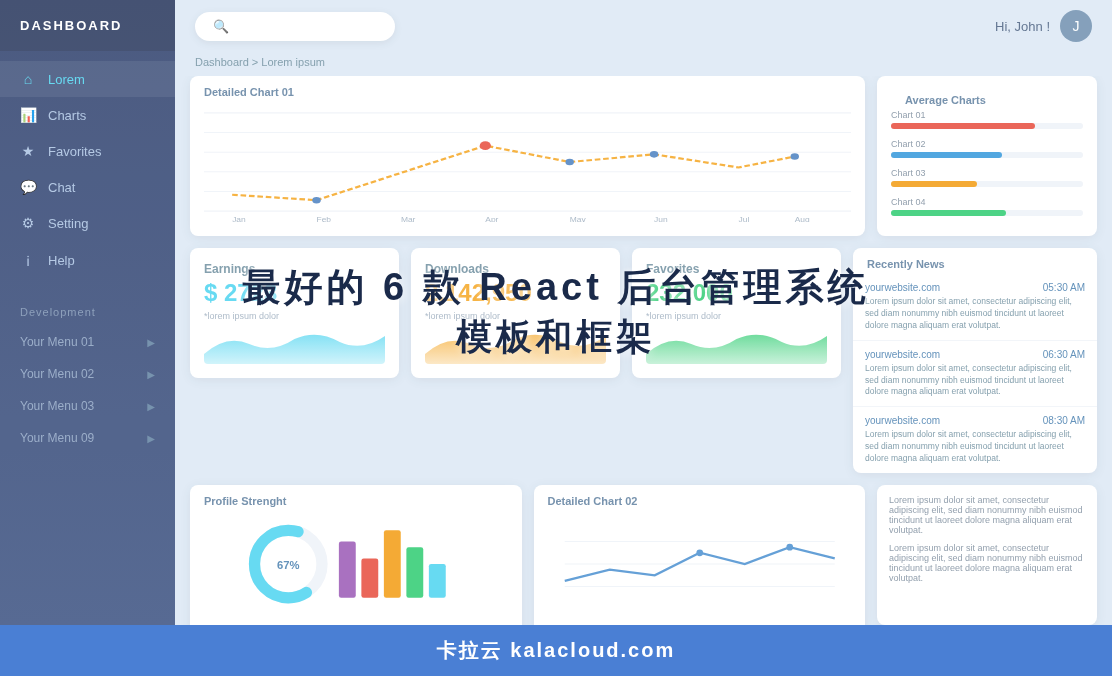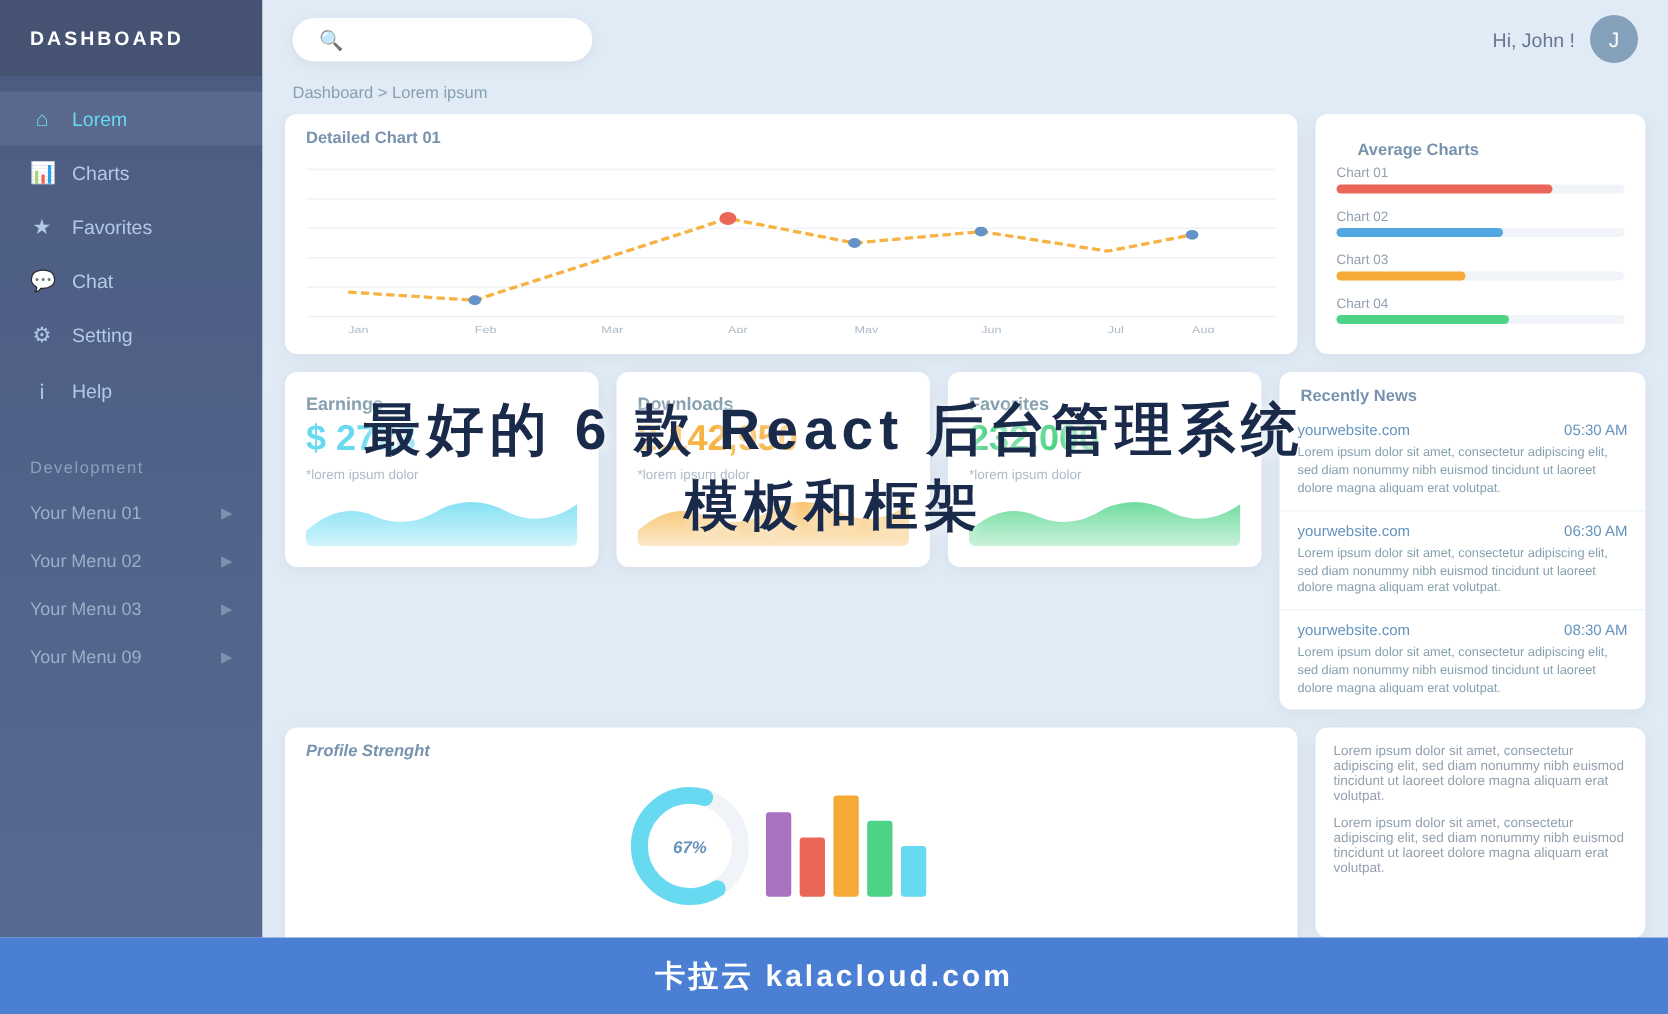--- a/index.html
+++ b/index.html
@@ -134,21 +134,21 @@
     .stat-bar-area { height: 40px; border-radius: 4px; overflow: hidden; }
 
     
     .news-card { width: 244px; }
     .news-item { padding: 8px 12px; border-bottom: 1px solid #f0f4f8; }
     .news-item:last-child { border-bottom: none; }
     .news-meta { display: flex; justify-content: space-between; font-size: 10px; color: #4a80b0; margin-bottom: 3px; }
     .news-text { font-size: 8.5px; color: #7090a0; line-height: 1.4; }
 
     
-    .bottom-chart { flex: 1; height: 156px; font-style: italic; }
+    .bottom-chart { flex: 1; height: 156px; }
     .bottom-chart-inner { padding: 8px 12px; }
     .small-chart-svg { width: 100%; height: 90px; }
 
     
     .bottom-banner {
       background: #4a7fd4;
       color: #fff;
       text-align: center;
       padding: 12px;
       font-size: 20px;
@@ -419,20 +419,33 @@
 
                   <rect x="85" y="20" width="15" height="50" fill="#9b59b6" rx="2"></rect>
                   <rect x="105" y="35" width="15" height="35" fill="#e74c3c" rx="2"></rect>
                   <rect x="125" y="10" width="15" height="60" fill="#f39c12" rx="2"></rect>
                   <rect x="145" y="25" width="15" height="45" fill="#2ecc71" rx="2"></rect>
                   <rect x="165" y="40" width="15" height="30" fill="#4dd4f0" rx="2"></rect>
                 </svg>
               </div>
             </div>
 
+            <div class="card bottom-chart">
+              <div class="card-title">Detailed Chart 02</div>
+              <div class="bottom-chart-inner">
+                <svg class="small-chart-svg" viewBox="0 0 240 80">
+                  <line x1="0" y1="20" x2="240" y2="20" stroke="#eef2f8" stroke-width="1"></line>
+                  <line x1="0" y1="40" x2="240" y2="40" stroke="#eef2f8" stroke-width="1"></line>
+                  <line x1="0" y1="60" x2="240" y2="60" stroke="#eef2f8" stroke-width="1"></line>
+                  <polyline points="0,55 40,45 80,50 120,30 160,40 200,25 240,35" fill="none" stroke="#4a90d0" stroke-width="2"></polyline>
+                  <circle cx="120" cy="30" r="3" fill="#4a90d0"></circle>
+                  <circle cx="200" cy="25" r="3" fill="#4a90d0"></circle>
+                </svg>
+              </div>
+            </div>
 
             <div class="card" style="width:220px;height:140px;padding:10px 12px;">
               <div style="font-size:9px;color:#8090a0;margin-bottom:8px;">Lorem ipsum dolor sit amet, consectetur adipiscing elit, sed diam nonummy nibh euismod tincidunt ut laoreet dolore magna aliquam erat volutpat.</div>
               <div style="font-size:9px;color:#8090a0;">Lorem ipsum dolor sit amet, consectetur adipiscing elit, sed diam nonummy nibh euismod tincidunt ut laoreet dolore magna aliquam erat volutpat.</div>
             </div>
           </div>
         </div>
       </div>
     </div>
 

